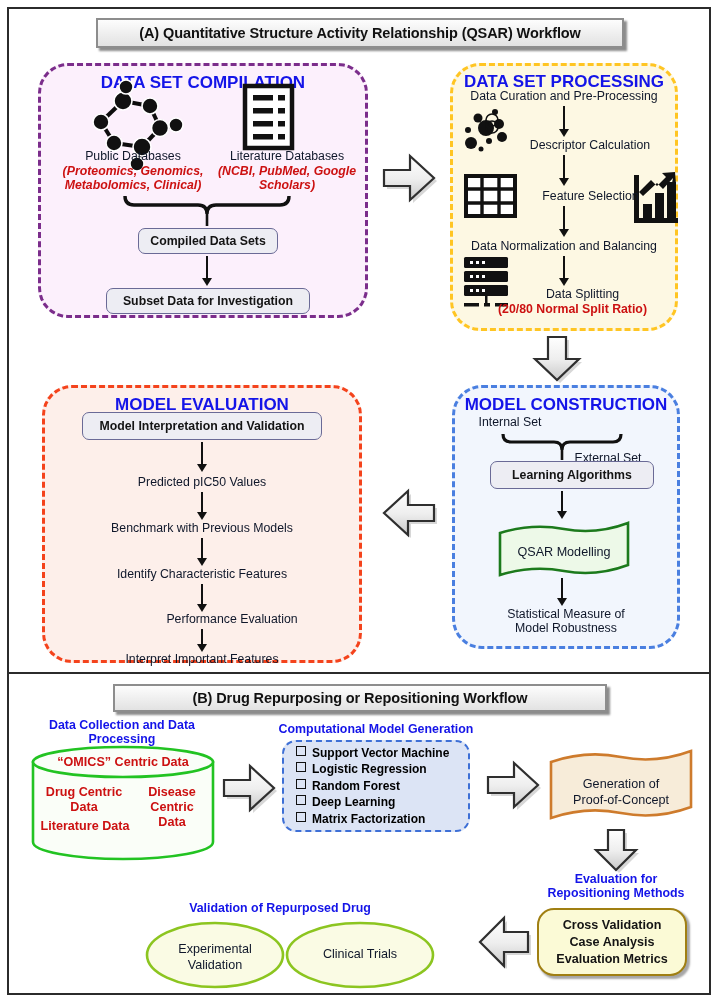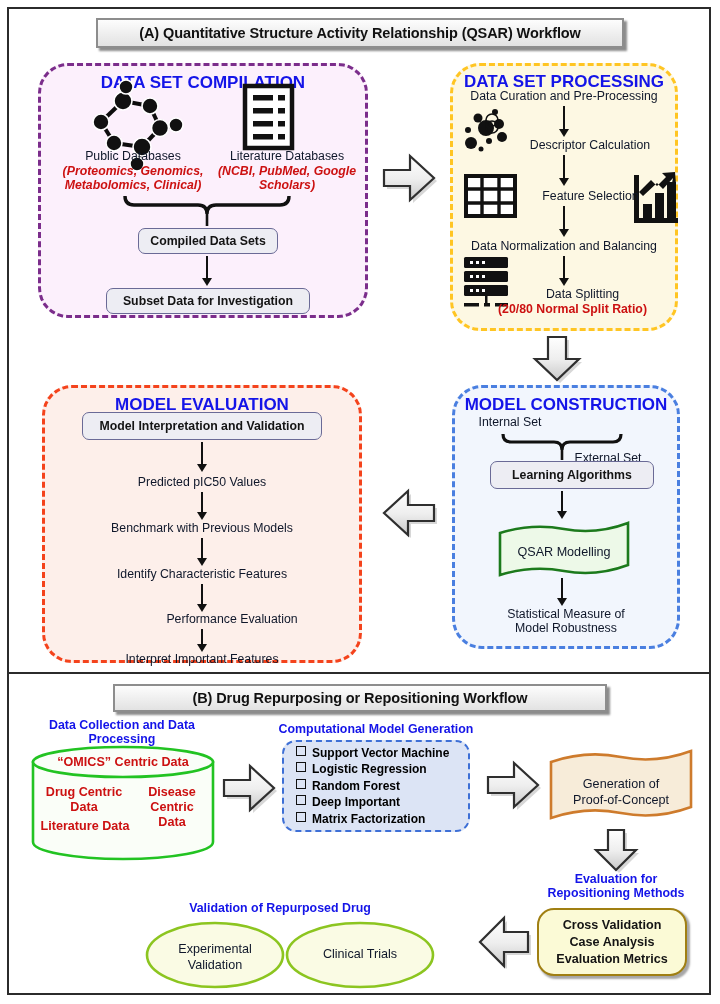--- a/index.html
+++ b/index.html
@@ -297,21 +297,21 @@
     <path d="M224 780 h26 v-14 l24 22 l-24 22 v-14 h-26 z" fill="#b7b7b7" transform="translate(3,3)" opacity=".55"></path>
     <path d="M224 780 h26 v-14 l24 22 l-24 22 v-14 h-26 z" fill="url(#ag)" stroke="#2f2f2f" stroke-width="2.2"></path>
   </svg>
 
   <div class="cap" style="left:268px;top:722px;width:216px;">Computational Model Generation</div>
   <div class="panel p-models" style="left:282px;top:740px;width:188px;height:92px;"></div>
   <div class="clist" style="left:296px;top:745px;">
     <div><span class="cb"></span><span>Support Vector Machine</span></div>
     <div><span class="cb"></span><span>Logistic Regression</span></div>
     <div><span class="cb"></span><span>Random Forest</span></div>
-    <div><span class="cb"></span><span>Deep Important</span></div>
+    <div><span class="cb"></span><span>Deep Learning</span></div>
     <div><span class="cb"></span><span>Matrix Factorization</span></div>
   </div>
 
   <svg class="ovl">
     <path d="M488 777 h26 v-14 l24 22 l-24 22 v-14 h-26 z" fill="#b7b7b7" transform="translate(3,3)" opacity=".55"></path>
     <path d="M488 777 h26 v-14 l24 22 l-24 22 v-14 h-26 z" fill="url(#ag)" stroke="#2f2f2f" stroke-width="2.2"></path>
   </svg>
 
   <svg class="ovl">
     <path d="M551 762 q35 -12 70 -5 q35 7 70 -6 v56 q-35 13 -70 6 q-35 -7 -70 5 z" fill="#F7ECD9" stroke="#CE7B2C" stroke-width="2.6"></path>

